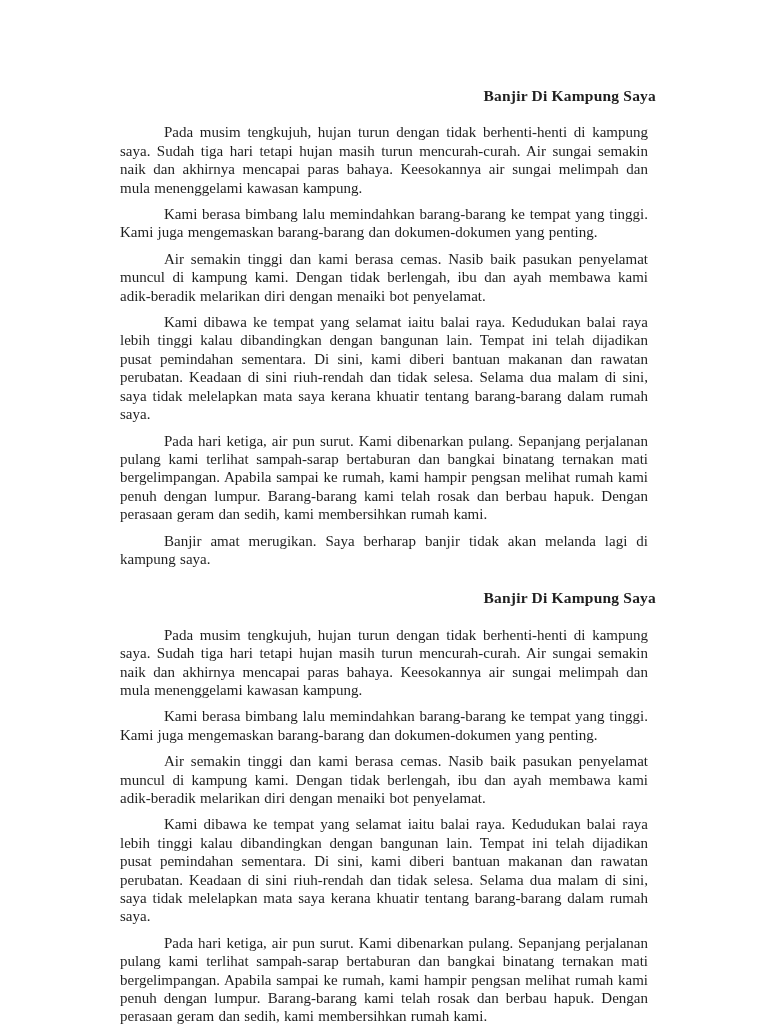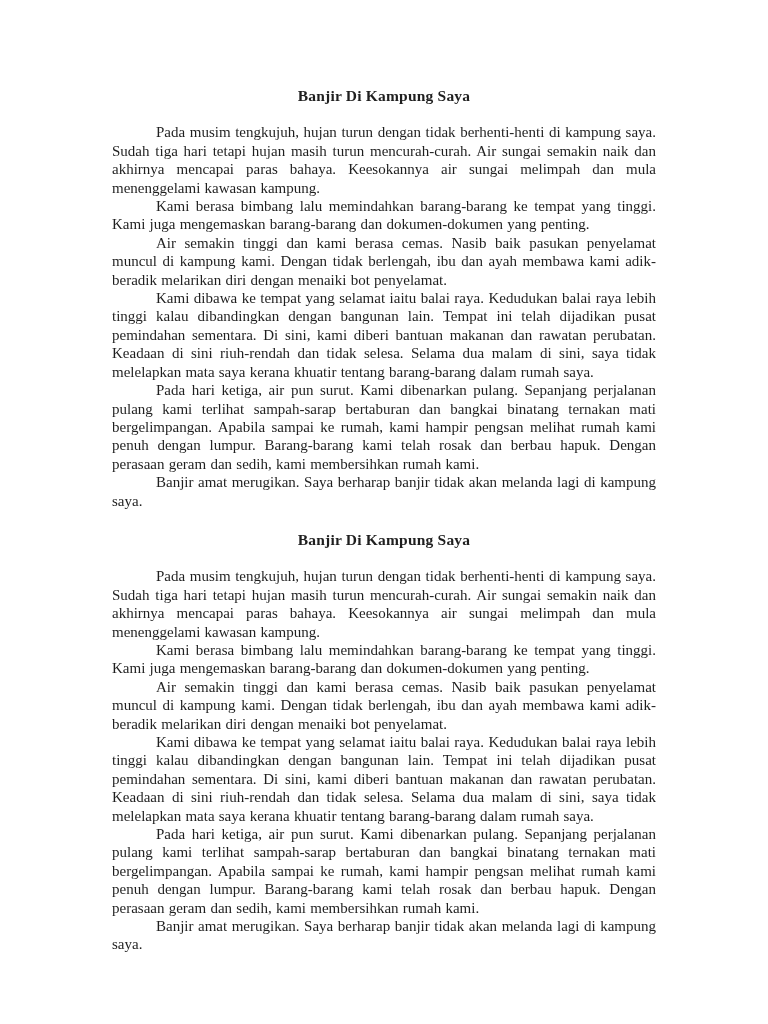--- a/index.html
+++ b/index.html
@@ -27,25 +27,25 @@
     font-family: "Liberation Serif", "DejaVu Serif", serif;
     color: var(--text-color);
   }
   .essay-section { margin: 0; }
   .essay-section + .essay-section { margin-top: 21px; }
   .essay-title {
     margin: 0 0 18px 0;
     font-size: 15.5px;
     line-height: 18.4px;
     font-weight: bold;
-    text-align: center;
+    text-align: right;
     letter-spacing: 0.2px;
   }
   .essay-paragraph {
-    margin: 0;
+    margin: 8px;
     font-size: 15px;
     line-height: 18.4px;
     text-align: justify;
     text-indent: 44px;
     word-spacing: 0.5px;
   }
 </style>
 </head>
 <body>
 

